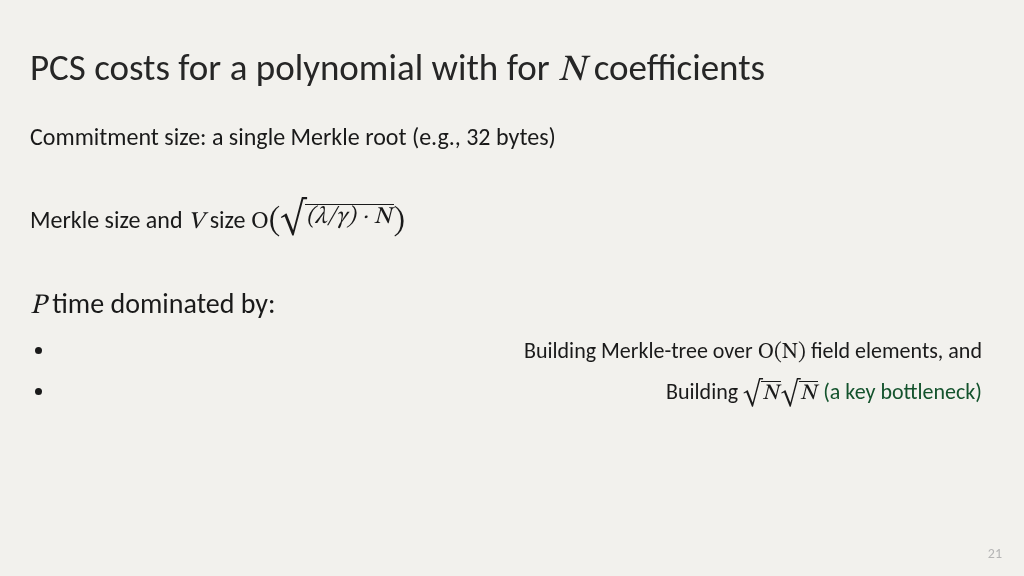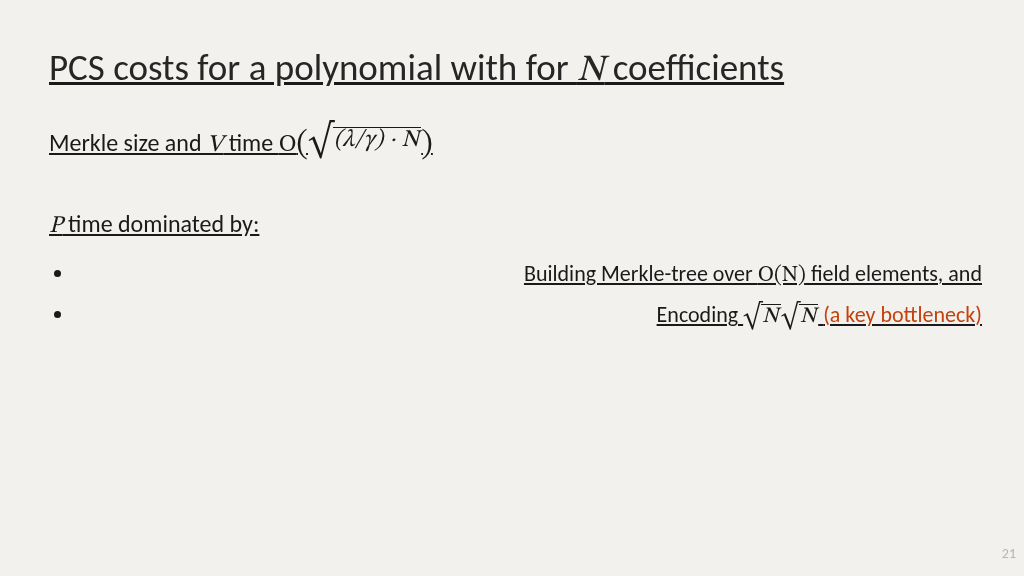--- a/index.html
+++ b/index.html
@@ -8,60 +8,59 @@
     width: 1024px;
     height: 576px;
     background: #f2f1ed;
     font-family: "Segoe UI", "Calibri", "Helvetica Neue", Arial, sans-serif;
     color: #1a1a1a;
     overflow: hidden;
     position: relative;
   }
   .slide {
     box-sizing: border-box;
-    padding: 46px 42px 0 49px;
+    padding: 46px 42px 0 30px;
     width: 100%;
     height: 100%;
     position: relative;
-    text-decoration: underline;
   }
   .title {
     font-size: 37px;
     font-weight: 400;
     color: #262626;
     margin: 0 0 28px 0;
     line-height: 1.2;
   }
   .line {
     font-size: 24px;
     line-height: 1.35;
     margin-bottom: 44px;
     color: #1a1a1a;
   }
   .bullet-lead {
-    font-size: 24px;
-    margin-bottom: 16px;
+    font-size: 28px;
+    margin-bottom: 10px;
   }
   ul {
     margin: 0;
     padding-left: 26px;
     text-align: right;
   }
   li {
     font-size: 22px;
     line-height: 1.55;
     margin-bottom: 6px;
   }
   .mi { font-family: "Cambria Math", "STIX Two Math", "Times New Roman", serif; font-style: italic; }
   .mo { font-family: "Cambria Math", "STIX Two Math", "Times New Roman", serif; font-style: normal; }
-  .red { color: #c2410c; }
+  .red { color: #14532d; }
   .pagenum {
     position: absolute;
     bottom: 14px;
-    right: 8px;
+    right: 22px;
     font-size: 14px;
     color: #b5b5b5;
   }
   
   .sqrt {
     display: inline-flex;
     align-items: flex-start;
     font-family: "Cambria Math","STIX Two Math","Times New Roman",serif;
     font-style: normal;
     line-height: 1;
@@ -81,38 +80,39 @@
 </style>
 </head>
 <body>
 
 <div class="slide">
 
   <h1 class="title">
     <span>PCS costs for a polynomial with for </span><span class="mi">N</span><span> coefficients</span>
   </h1>
 
+  <div class="line">Commitment size: a single Merkle root (e.g., 32 bytes)</div>
 
   <div class="line">
-    <span>Merkle size and </span><span class="mi">V</span><span> time </span><span class="mo">O</span><span class="big-paren">(</span><span class="sqrt bigO">
+    <span>Merkle size and </span><span class="mi">V</span><span> size </span><span class="mo">O</span><span class="big-paren">(</span><span class="sqrt bigO">
         <span class="surd">√</span>
         <span class="rad"><span class="mi">(λ/γ) · N</span></span>
       </span><span class="big-paren">)</span>
   </div>
 
   <div class="bullet-lead">
     <span class="mi">P</span><span> time dominated by:</span>
   </div>
 
   <ul>
     <li>
       <span>Building Merkle-tree over </span><span class="mi" style="font-style:normal">O(N)</span><span> field elements, and</span>
     </li>
     <li>
-      <span>Encoding </span><span class="sqrt">
+      <span>Building </span><span class="sqrt">
           <span class="surd">√</span>
           <span class="rad"><span class="mi">N</span></span>
         </span><span class="sqrt">
           <span class="surd">√</span>
           <span class="rad"><span class="mi">N</span></span>
         </span> <span class="red">(a key bottleneck)</span>
     </li>
   </ul>
 
   <div class="pagenum">21</div>

